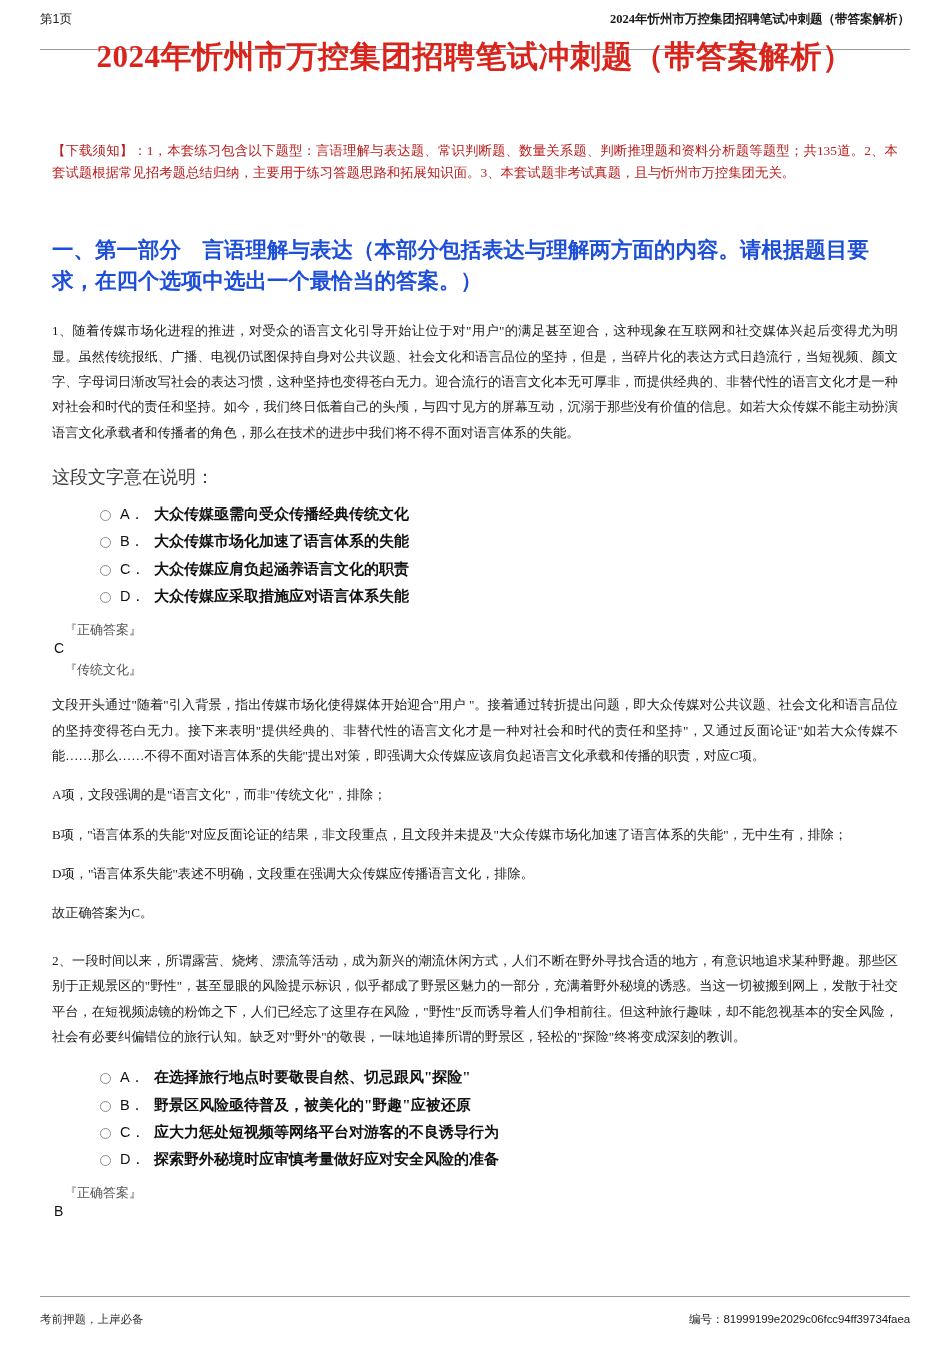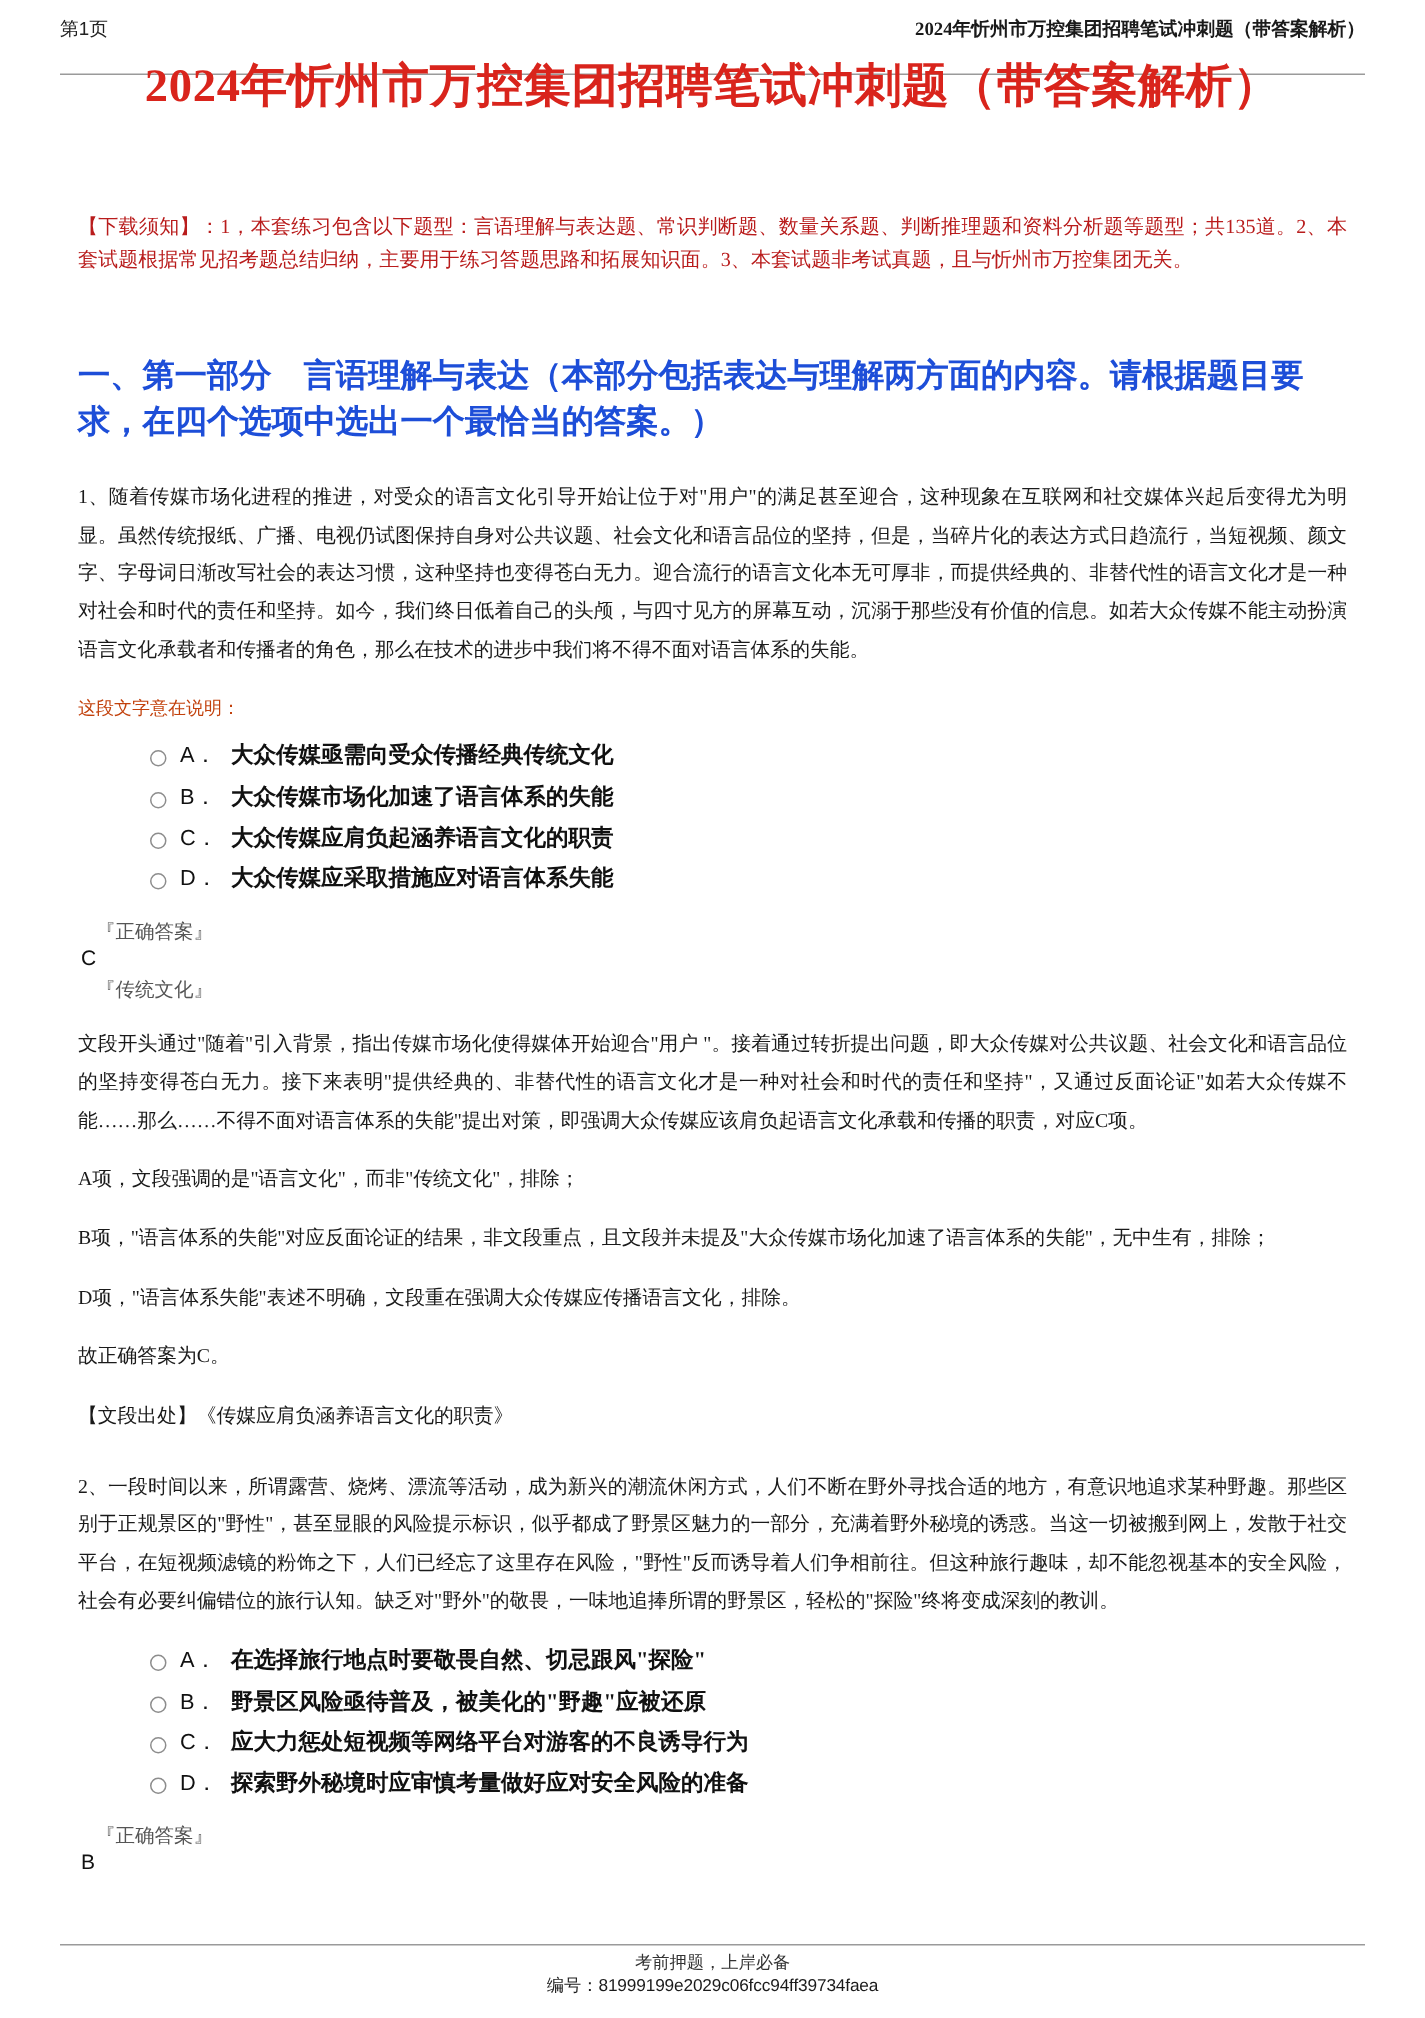--- a/index.html
+++ b/index.html
@@ -87,23 +87,23 @@
 
   .q-stem {
     font-size: 13.2px;
     line-height: 1.92;
     color: #1a1a1a;
     text-align: justify;
     margin: 0 0 18px 0;
   }
 
   .q-prompt {
-    font-size: 12px;
+    font-size: 18px;
     line-height: 1.6;
-    color: #c2410c;
+    color: #404040;
     margin: 0 0 12px 0;
   }
 
   .options {
     margin: 0 0 14px 0;
     padding: 0;
     list-style: none;
   }
   .option-row {
     display: flex;
@@ -169,25 +169,24 @@
   }
 
   
   .run-footer {
     position: absolute;
     left: 40px;
     right: 40px;
     bottom: 18px;
     height: 26px;
     display: flex;
-    align-items: center;
+    align-items: flex-end;
     justify-content: space-between;
     border-top: 1px solid #9a9a9a;
     padding-top: 4px;
-    flex-direction: column;
   }
   .run-footer .ftr-left {
     font-size: 11.5px;
     color: #333;
     font-family: "Liberation Serif", serif;
   }
   .run-footer .ftr-right {
     font-size: 11.5px;
     color: #1a1a1a;
     font-family: "Liberation Sans", sans-serif;
@@ -244,21 +243,20 @@
 
       <div class="ans-label">『正确答案』</div>
       <div class="ans-value">C</div>
       <div class="ans-label">『传统文化』</div>
 
       <p class="para">文段开头通过"随着"引入背景，指出传媒市场化使得媒体开始迎合"用户 "。接着通过转折提出问题，即大众传媒对公共议题、社会文化和语言品位的坚持变得苍白无力。接下来表明"提供经典的、非替代性的语言文化才是一种对社会和时代的责任和坚持"，又通过反面论证"如若大众传媒不能……那么……不得不面对语言体系的失能"提出对策，即强调大众传媒应该肩负起语言文化承载和传播的职责，对应C项。</p>
       <p class="para">A项，文段强调的是"语言文化"，而非"传统文化"，排除；</p>
       <p class="para">B项，"语言体系的失能"对应反面论证的结果，非文段重点，且文段并未提及"大众传媒市场化加速了语言体系的失能"，无中生有，排除；</p>
       <p class="para">D项，"语言体系失能"表述不明确，文段重在强调大众传媒应传播语言文化，排除。</p>
       <p class="para">故正确答案为C。</p>
-      <p class="source-line">【文段出处】《传媒应肩负涵养语言文化的职责》</p>
     </div>
 
     <div style="margin-top:22px;">
       <p class="q-stem">2、一段时间以来，所谓露营、烧烤、漂流等活动，成为新兴的潮流休闲方式，人们不断在野外寻找合适的地方，有意识地追求某种野趣。那些区别于正规景区的"野性"，甚至显眼的风险提示标识，似乎都成了野景区魅力的一部分，充满着野外秘境的诱惑。当这一切被搬到网上，发散于社交平台，在短视频滤镜的粉饰之下，人们已经忘了这里存在风险，"野性"反而诱导着人们争相前往。但这种旅行趣味，却不能忽视基本的安全风险，社会有必要纠偏错位的旅行认知。缺乏对"野外"的敬畏，一味地追捧所谓的野景区，轻松的"探险"终将变成深刻的教训。</p>
 
       <ul class="options">
         <li class="option-row">
           <span class="radio"></span>
           <span class="option-letter">A．</span>
           <span class="option-text">在选择旅行地点时要敬畏自然、切忌跟风"探险"</span>

